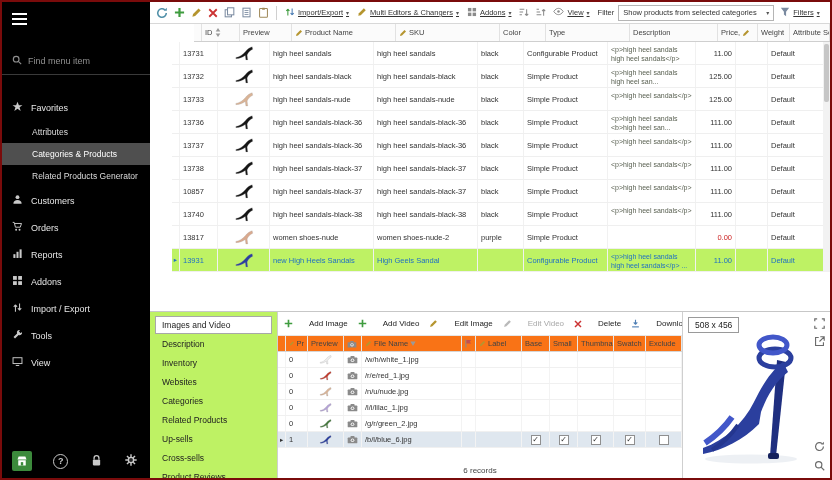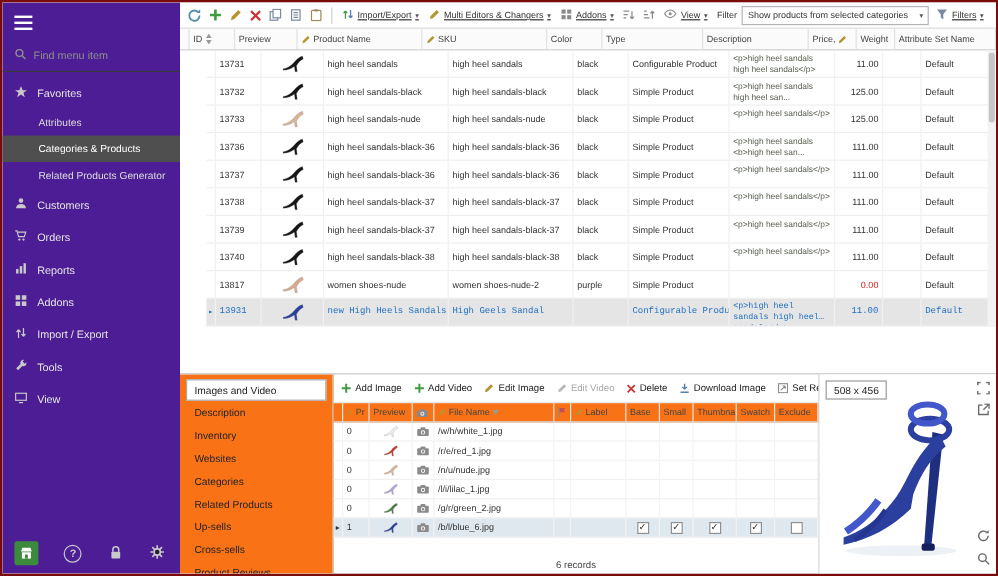--- a/index.html
+++ b/index.html
@@ -1,21 +1,21 @@
 <!DOCTYPE html>
 <html><head>
 <meta charset="utf-8">
 <style>
   * { box-sizing:border-box; margin:0; padding:0; }
   html,body { width:832px; height:480px; overflow:hidden; }
   body { font-family:"Liberation Sans", sans-serif; font-size:9px; color:#333; background:#fff; }
   .window { width:832px; height:480px; border:2px solid #7a0b0b; display:flex; overflow:hidden; background:#fff; }
 
   
-  .sidebar { width:148px; flex:0 0 148px; background:#4c1d95; color:#e6e6e6; display:flex; flex-direction:column; }
+  .sidebar { width:148px; flex:0 0 148px; background:#000000; color:#e6e6e6; display:flex; flex-direction:column;gap:15px; }
   .burger { padding:8px 10px 6px 10px; cursor:pointer; }
   .burger i { display:block; width:15px; height:2px; background:#fff; margin:3px 0; }
   .search-row { display:flex; align-items:center; gap:6px; padding:6px 10px 7px 10px; border-bottom:1px solid #3a3a3a; color:#8f8f8f; }
   .nav { flex:1; padding-top:4px; }
   .nav-item { display:flex; align-items:center; gap:8px; padding:7px 10px; font-size:9px; cursor:pointer; }
   .nav-item svg { flex:0 0 auto; }
   .nav-sub { padding:6px 8px 6px 30px; font-size:8.5px; color:#dcdcdc; cursor:pointer; white-space:nowrap; overflow:hidden; }
   .nav-sub.selected { background:#4f4f4f; color:#fff; }
   .sidebar-bottom { display:flex; align-items:center; justify-content:space-between; padding:6px 12px 7px 10px; }
   .store-btn { width:20px; height:20px; background:#3c8a3c; border-radius:2px; display:flex; align-items:center; justify-content:center; }
@@ -29,46 +29,46 @@
   .tbtn { display:flex; align-items:center; gap:3px; cursor:pointer; padding:1px 2px;text-decoration:underline; }
   .tsep { width:1px; height:14px; background:#d0d0d0; margin:0 2px; }
   .caret { font-size:6px; color:#555; }
   .flabel { color:#333; margin-left:2px; }
   .fselect { display:flex; align-items:center; justify-content:space-between; gap:3px; border:1px solid #b5b5b5; height:16px; padding:0 4px; width:156px; flex:0 0 156px; background:#fff; cursor:pointer; overflow:hidden; }
   .fselect > span:first-child { white-space:nowrap; overflow:hidden; }
 
   
   .grid-zone { height:288px; flex:0 0 288px; display:flex; flex-direction:column; border-bottom:1px solid #c7c7c7; position:relative; }
   .gcols { display:grid; grid-template-columns:8px 38px 52px 104px 104px 46px 84px 88px 40px 32px 1fr; }
-  .grid-header { height:18px; flex:0 0 18px; background:#fbfbfb; border-bottom:1px solid #cfcfcf; font-size:7.5px; color:#444; }
+  .grid-header { height:18px; flex:0 0 18px; background:#fbfbfb; border-bottom:1px solid #cfcfcf; font-size:7.5px; color:#444;margin-left:44px; }
   .grid-header .hc { display:flex; align-items:center; gap:2px; padding:0 3px; border-right:1px solid #e2e2e2; white-space:nowrap; overflow:hidden; }
   .grow { height:23px; border-bottom:1px solid #efefef; font-size:7.5px; cursor:default;margin-left:22px; }
   .gc { display:flex; align-items:center; padding:0 3px; border-right:1px solid #f1f1f1; white-space:nowrap; overflow:hidden; }
   .gc.num { justify-content:flex-end; }
   .gc.pcell { justify-content:center; }
   .gc.marker { padding:0 1px; font-size:6.5px; color:#222; justify-content:center; }
   .gc.desc { display:block; font-size:7px; line-height:1.3; padding-top:3px; white-space:normal; display:-webkit-box; -webkit-line-clamp:2; -webkit-box-orient:vertical; overflow:hidden; color:#5a6152; }
-  .grow.sel { background:#e5e5e5;font-family:Liberation Mono, monospace; }
+  .grow.sel { background:#bef264; }
   .grow.sel .gc, .grow.sel .gc.desc { color:#1f6fc4; }
   .red { color:#cc2222 !important; }
   .shoe { display:block; }
   .grid-spacer { flex:1; }
   .grid-status { height:16px; flex:0 0 16px; line-height:16px; padding-left:100px; font-size:8px; color:#444; }
   .vscroll { position:absolute; right:0; top:18px; width:7px; height:230px; background:#f2f2f2; }
   .vthumb { position:absolute; left:1px; top:2px; width:5px; height:58px; background:#c6c6c6; border-radius:2px; }
 
   
   .bottom { flex:1; display:flex; min-height:0; }
-  .tabs { width:128px; flex:0 0 128px; border-right:1px solid #cfcfcf; padding-top:3px; background:#f97316; }
+  .tabs { width:128px; flex:0 0 128px; border-right:1px solid #cfcfcf; padding-top:3px; background:#bef264; }
   .tab { margin:1px 5px; padding:3px 6px; font-size:8.5px; color:#222; border:1px solid transparent; cursor:pointer; white-space:nowrap; overflow:hidden; }
   .tab.active { border-color:#a8a8a8; background:#fff; }
 
   .bottom-mid { flex:1; min-width:0; display:flex; flex-direction:column; border-right:1px solid #cfcfcf; }
   .btoolbar { height:24px; flex:0 0 24px; display:flex; align-items:center; gap:10px; padding:0 6px; font-size:8px; color:#222; white-space:nowrap; overflow:hidden; border-bottom:1px solid #e6e6e6; }
-  .bbtn { display:flex; align-items:center; gap:3px; cursor:pointer; }
+  .bbtn { display:flex; align-items:center; gap:16px; cursor:pointer; }
   .bbtn.disabled { color:#a8a8a8; }
   .bcols { display:grid; grid-template-columns:8px 22px 36px 18px 100px 14px 46px 28px 28px 36px 32px 1fr; }
   .bgrid-header { height:16px; flex:0 0 16px; background:#f97316; border-bottom:1px solid #d5d5d5; font-size:7.5px; color:#444; }
   .bgrid-header .hc { display:flex; align-items:center; gap:2px; padding:0 3px; border-right:1px solid #e6e6e6; white-space:nowrap; overflow:hidden; }
   .brow { height:16px; border-bottom:1px solid #f0f0f0; font-size:7.5px; }
   .bc { display:flex; align-items:center; padding:0 3px; border-right:1px solid #f3f3f3; white-space:nowrap; overflow:hidden; }
   .bc.center { justify-content:center; }
   .brow.sel { background:#dfe7ef; }
   .cb { width:10px; height:10px; border:1px solid #8f8f8f; background:#fff; display:inline-flex; align-items:center; justify-content:center; font-size:8px; line-height:1; color:#333; }
   .bstatus { height:14px; flex:0 0 14px; line-height:14px; text-align:center; font-size:8px; color:#444; }
@@ -447,21 +447,21 @@
     <span class="gc">black</span>
     <span class="gc">Simple Product</span>
     <span class="gc desc">&lt;p&gt;high heel sandals&lt;/p&gt;</span>
     <span class="gc num">111.00</span>
     <span class="gc num"></span>
     <span class="gc">Default</span>
   </div>
 
   <div class="grow gcols">
     <span class="gc marker"></span>
-    <span class="gc">13739</span>
+    <span class="gc">10857</span>
     <span class="gc pcell">
       <svg class="shoe" width="26" height="20" viewBox="0 0 32 32" style="color: rgb(22, 22, 22);">
                 <path fill="currentColor" stroke="#999" stroke-width="0.4" d="M3 23 C9 22 14 19 18 14 C21 10 25 7 29 6 L30 10 C26 12 23 15 21 19 L22 27 L19 27 L18 20 C14 23 9 25 3 25 Z"></path>
               </svg>
     </span>
     <span class="gc">high heel sandals-black-37</span>
     <span class="gc">high heel sandals-black-37</span>
     <span class="gc">black</span>
     <span class="gc">Simple Product</span>
     <span class="gc desc">&lt;p&gt;high heel sandals&lt;/p&gt;</span>

